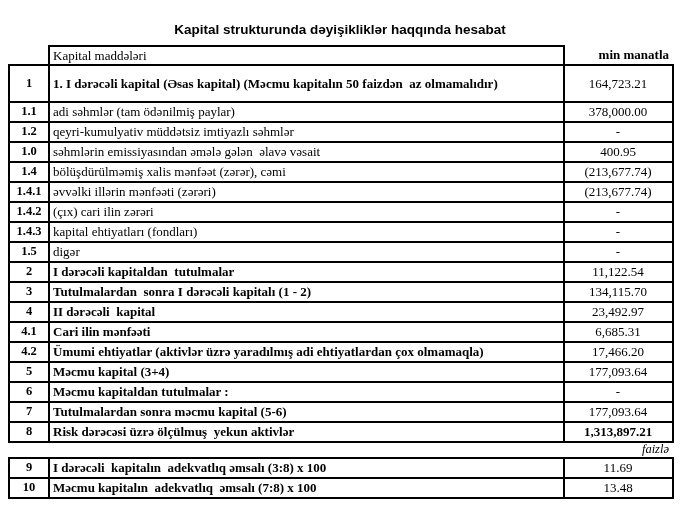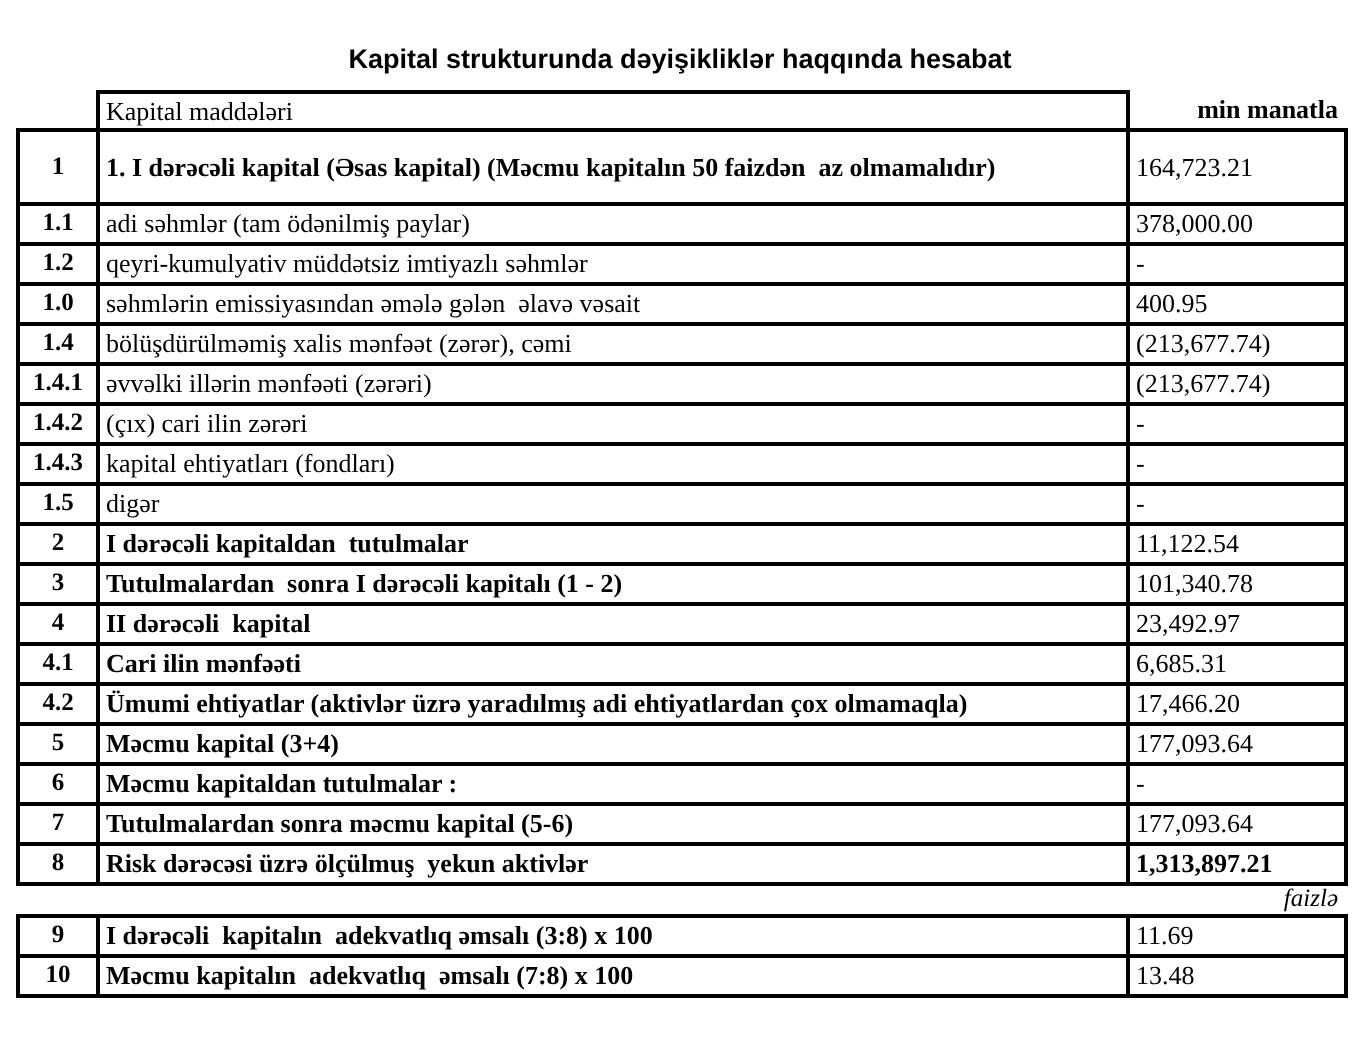--- a/index.html
+++ b/index.html
@@ -36,21 +36,21 @@
   td{
     border:2px solid var(--border-color);
     padding:0 3px;
     vertical-align:middle;
     white-space:pre;
     overflow:hidden;
     line-height:1.05;
   }
   td.num{text-align:center;font-weight:bold;font-size:12.5px;padding:0 1px;}
   td.label{text-align:left;}
-  td.value{text-align:left;padding-right:4px;}
+  td.value{text-align:center;padding-right:4px;}
   tr.h-head{height:19px;}
   tr.h-main{height:37px;}
   tr.h-std{height:20px;}
   tr.h-pct{height:16px;}
   .bold{font-weight:bold;margin-left:15px;}
   
   td.spacer{border:none;}
   td.unit{
     border-top:none;border-right:none;
     font-weight:bold;text-align:right;padding-right:4px;margin-top:48px;
@@ -130,21 +130,21 @@
     </tr>
 
     <tr class="h-std">
       <td class="num">2</td>
       <td class="label bold">I dərəcəli kapitaldan  tutulmalar</td>
       <td class="value">11,122.54</td>
     </tr>
     <tr class="h-std">
       <td class="num">3</td>
       <td class="label bold">Tutulmalardan  sonra I dərəcəli kapitalı (1 - 2)</td>
-      <td class="value">101,340.78</td>
+      <td class="value">134,115.70</td>
     </tr>
     <tr class="h-std">
       <td class="num">4</td>
       <td class="label bold">II dərəcəli  kapital</td>
       <td class="value">23,492.97</td>
     </tr>
     <tr class="h-std">
       <td class="num">4.1</td>
       <td class="label bold">Cari ilin mənfəəti</td>
       <td class="value">6,685.31</td>

